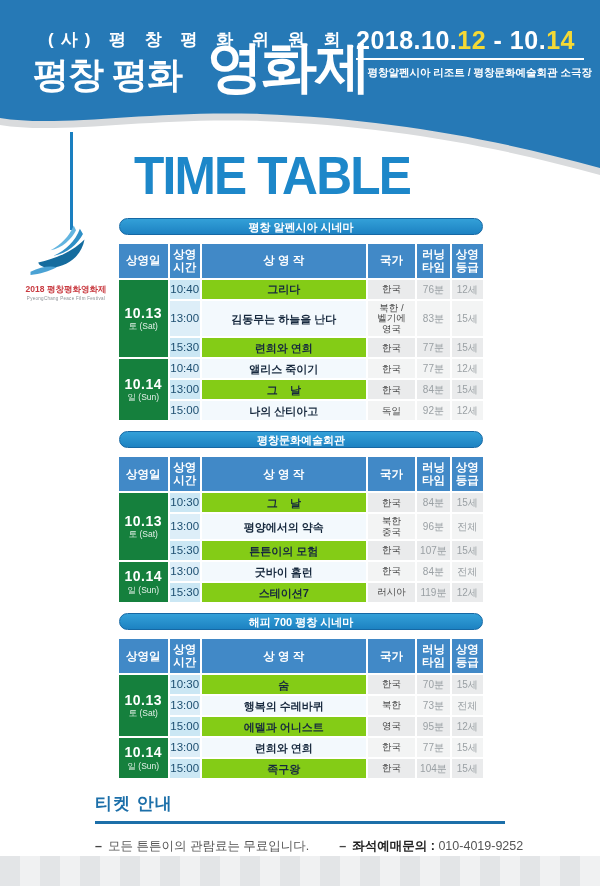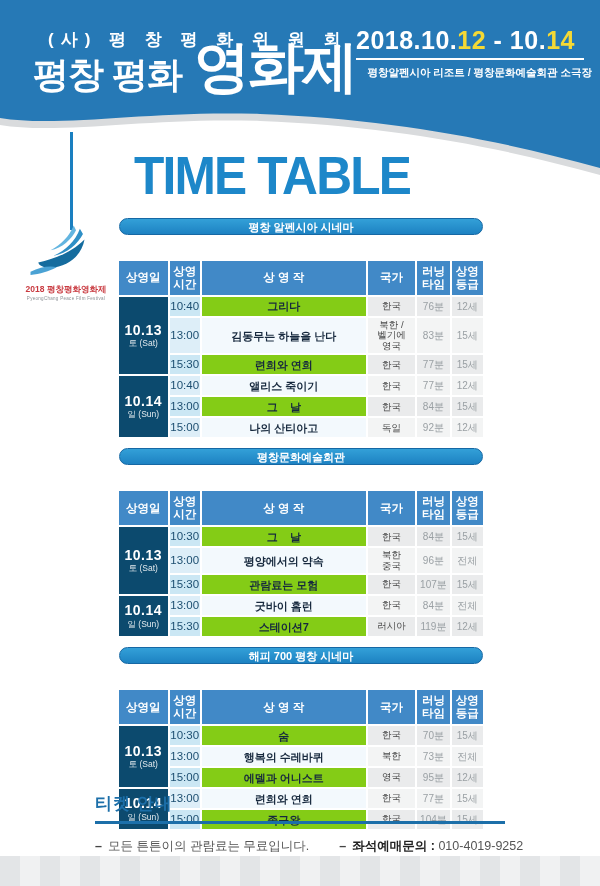--- a/index.html
+++ b/index.html
@@ -9,21 +9,21 @@
     font-family:"Liberation Sans", sans-serif;
   }
 
   
   .header { position:absolute; top:0; left:0; width:600px; height:200px; }
   .wave-svg { position:absolute; top:0; left:0; }
   .org {
     position:absolute; top:28px; left:48px; color:#fff;
     font-size:17px; font-weight:bold; letter-spacing:7px; white-space:nowrap;
   }
-  .title-row { position:absolute; top:40px; left:33px; display:flex; align-items:flex-end; gap:12px; color:#fff; }
+  .title-row { position:absolute; top:40px; left:33px; display:flex; align-items:flex-end; gap:25px; color:#fff; }
   .title-main { font-size:36px; font-weight:bold; line-height:1; letter-spacing:-1px; }
   .title-big  { font-size:56px; font-weight:bold; line-height:0.95; letter-spacing:-2px; }
   .date-block { position:absolute; top:26px; left:356px; width:236px; }
   .date-range { font-size:25px; font-weight:bold; color:#fff; letter-spacing:0.5px; white-space:nowrap; }
   .date-range .yel { color:#f5d935; }
   .date-underline { height:2px; background:#fff; margin-top:3px; width:228px; }
   .venues { margin-top:5px; color:#fff; font-size:10.5px; font-weight:bold; line-height:1.5; white-space:nowrap;text-align:right; }
 
   
   .v-line { position:absolute; left:70px; top:132px; width:3px; height:98px; background:#1a7fc0; }
@@ -39,31 +39,31 @@
   }
 
   
   .tables-area { position:absolute; top:218px; left:119px; width:364px; }
   .venue-block + .venue-block { margin-top:9px; }
   .venue-bar {
     width:364px; height:17px; line-height:16px; border-radius:9px;
     background:linear-gradient(#33a0d8, #1d82c2);
     border:1.5px solid #1668a4;
     color:#fff; font-size:11px; font-weight:bold; text-align:center;
-    margin-bottom:24px;
+    margin-bottom:7px;
   }
   table.sched { border-collapse:separate; border-spacing:2px; table-layout:fixed; width:368px; margin-left:-2px; }
   col.c-date{width:48px} col.c-time{width:30px} col.c-title{width:162px}
   col.c-country{width:47px} col.c-run{width:32px} col.c-rate{width:31px}
   .sched th {
     background:#4189c7; color:#fff; font-size:11.5px; font-weight:bold;
     height:34px; line-height:1.15; white-space:pre-line; text-align:center; vertical-align:middle;
   }
   .sched td { height:19px; text-align:center; vertical-align:middle; line-height:1.1; }
-  td.date { background:#0c4a6e; color:#fff; }
+  td.date { background:#15803d; color:#fff; }
   td.date .d1 { font-size:14px; font-weight:bold; letter-spacing:0.5px; }
   td.date .d2 { font-size:8.5px; color:rgba(255,255,255,0.88); margin-top:1px; }
   td.time    { background:#cbe7f4; color:#1c4e70; font-size:11.5px; }
   td.title   { background:#84cc16; color:#17293e; font-size:11px; font-weight:bold; white-space:pre-wrap; }
   td.country { background:#eaebec; color:#4a4a4a; font-size:9.5px; white-space:pre-line; padding:2px 8px; }
   td.run, td.rate { background:#eaebec; color:#9aa0a4; font-size:10px; }
   tr.alt td.time  { background:#ddeef8; }
   tr.alt td.title { background:#f3f9fd; }
   tr.alt td.country, tr.alt td.run, tr.alt td.rate { background:#f3f4f4;text-align:center; }
 
@@ -236,21 +236,21 @@
           <tr class="alt">
             <td class="time">13:00</td>
             <td class="title">평양에서의 약속</td>
             <td class="country">북한
 중국</td>
             <td class="run">96분</td>
             <td class="rate">전체</td>
           </tr>
           <tr>
             <td class="time">15:30</td>
-            <td class="title">관람료는 모험</td>
+            <td class="title">튼튼이의 모험</td>
             <td class="country">한국</td>
             <td class="run">107분</td>
             <td class="rate">15세</td>
           </tr>
           <tr class="alt">
             <td class="date" rowspan="2">
               <div class="d1">10.14</div>
               <div class="d2">일 (Sun)</div>
             </td>
             <td class="time">13:00</td>

